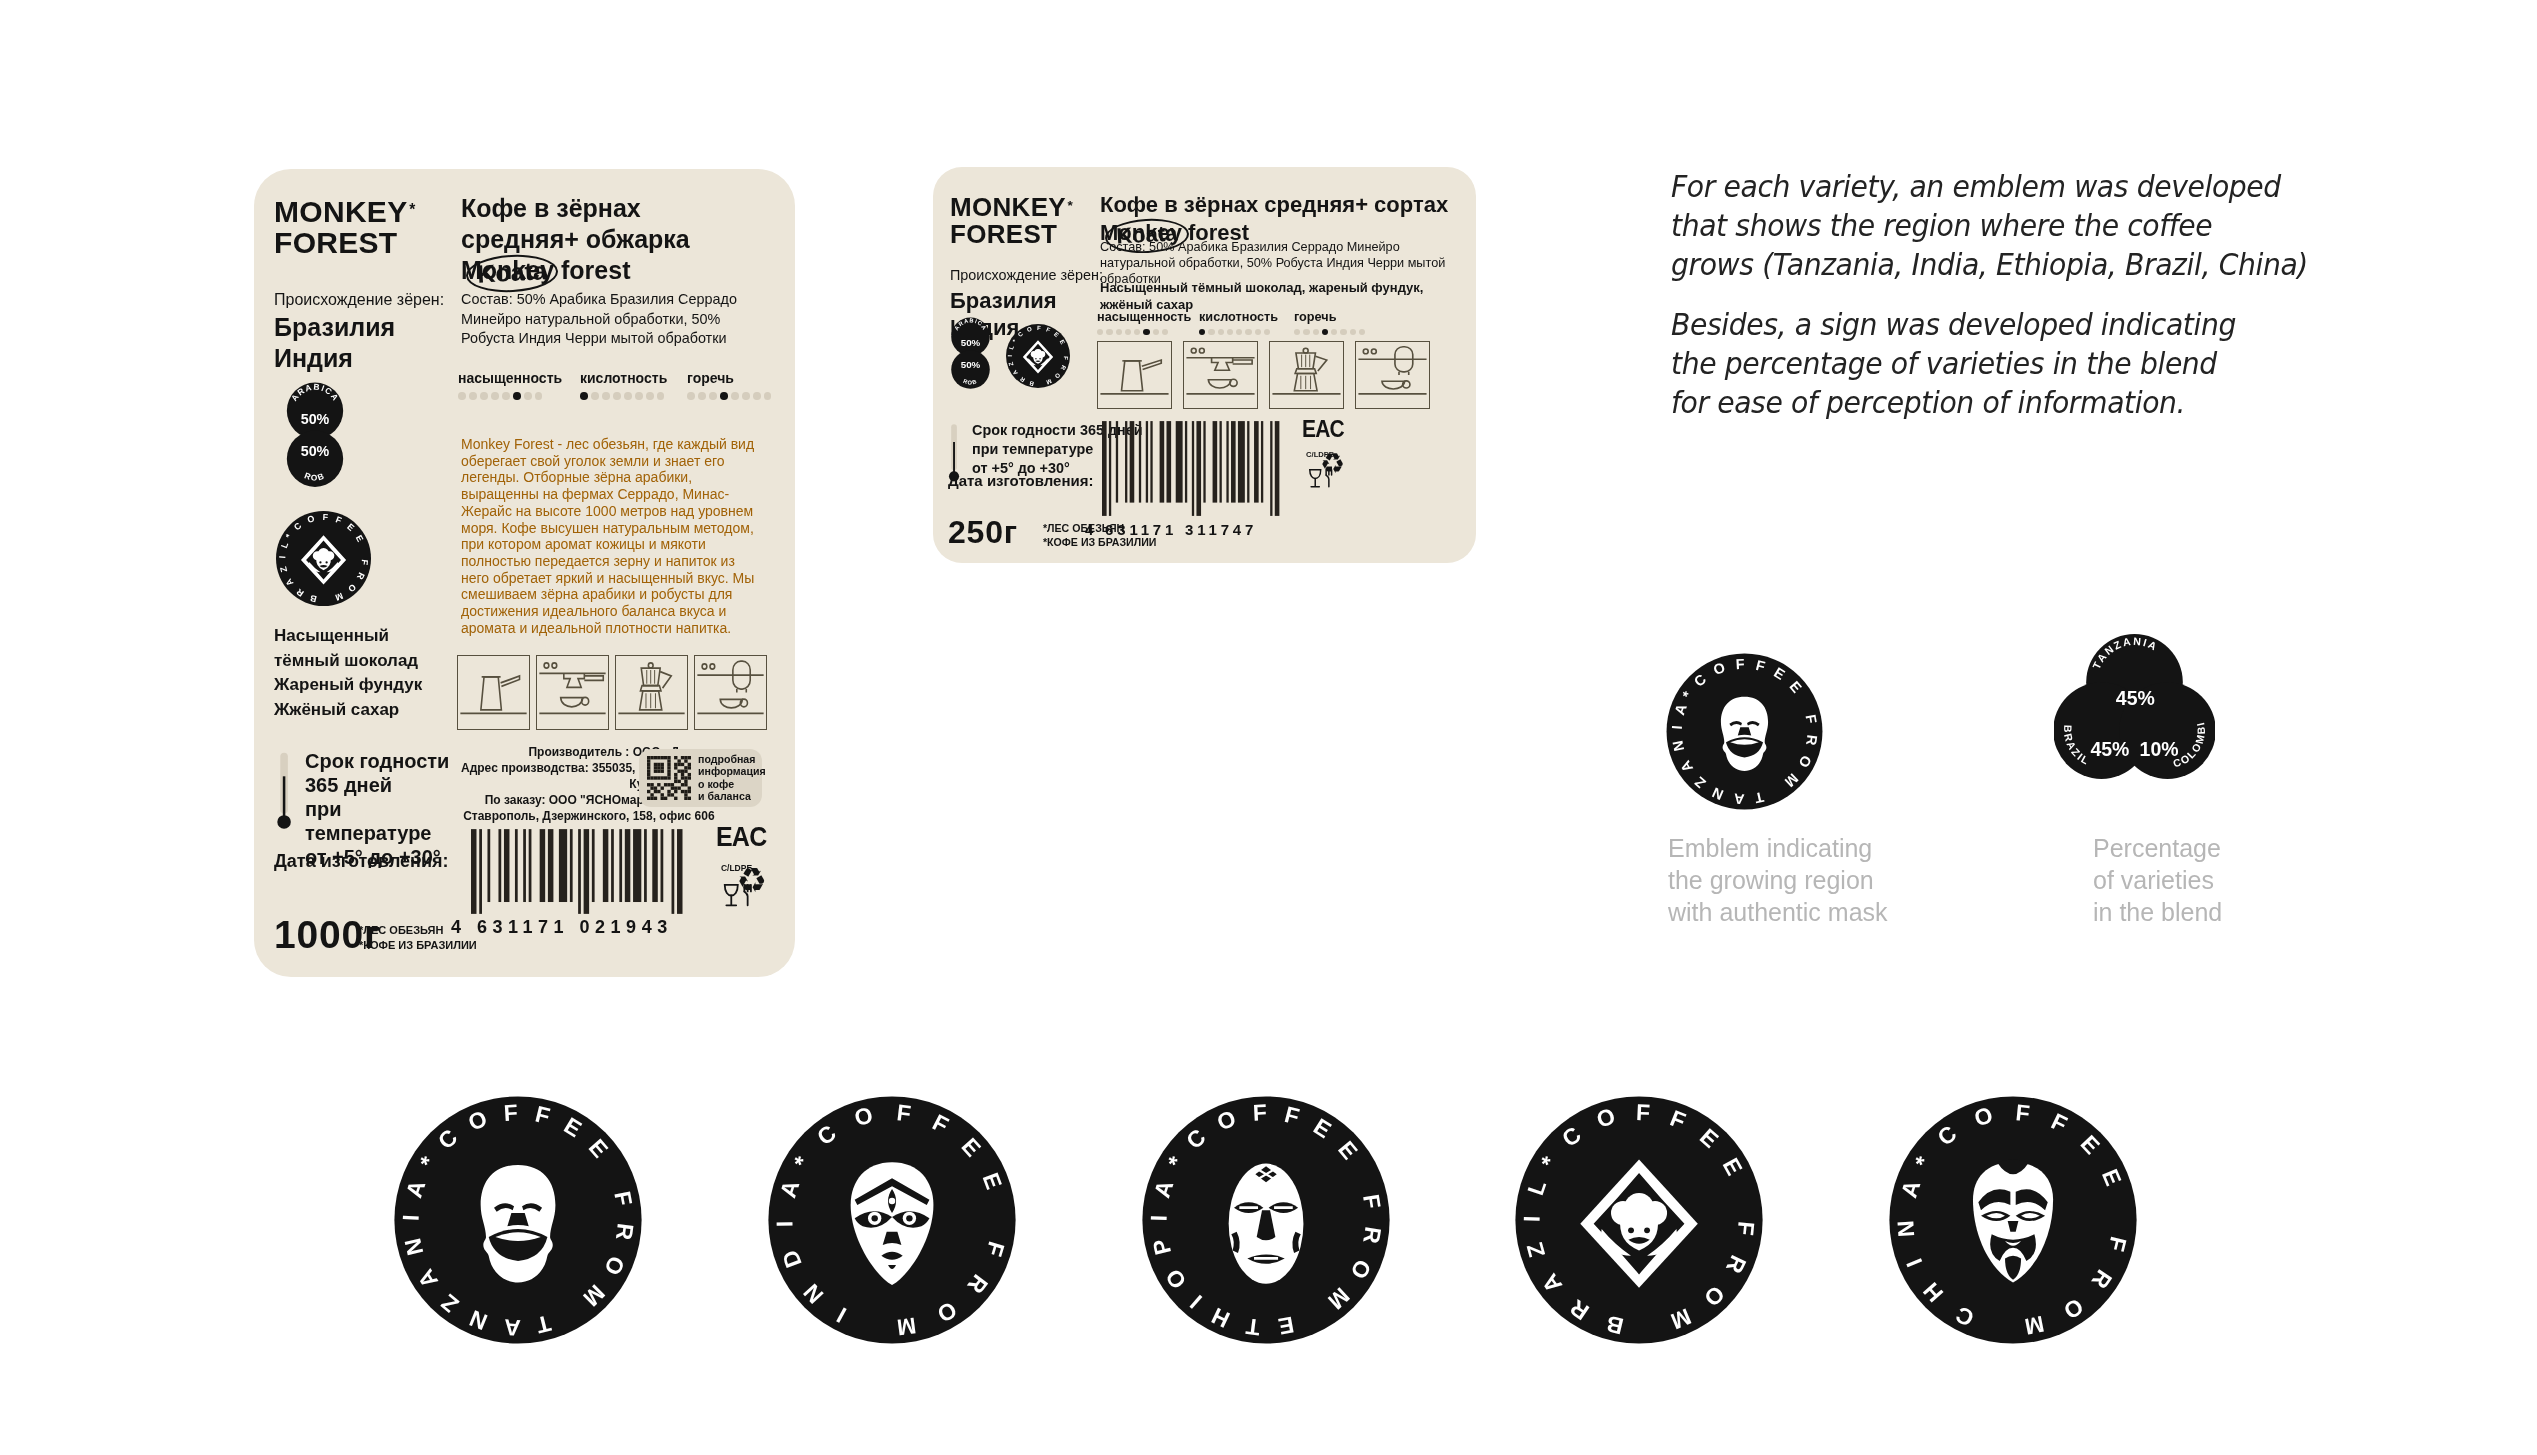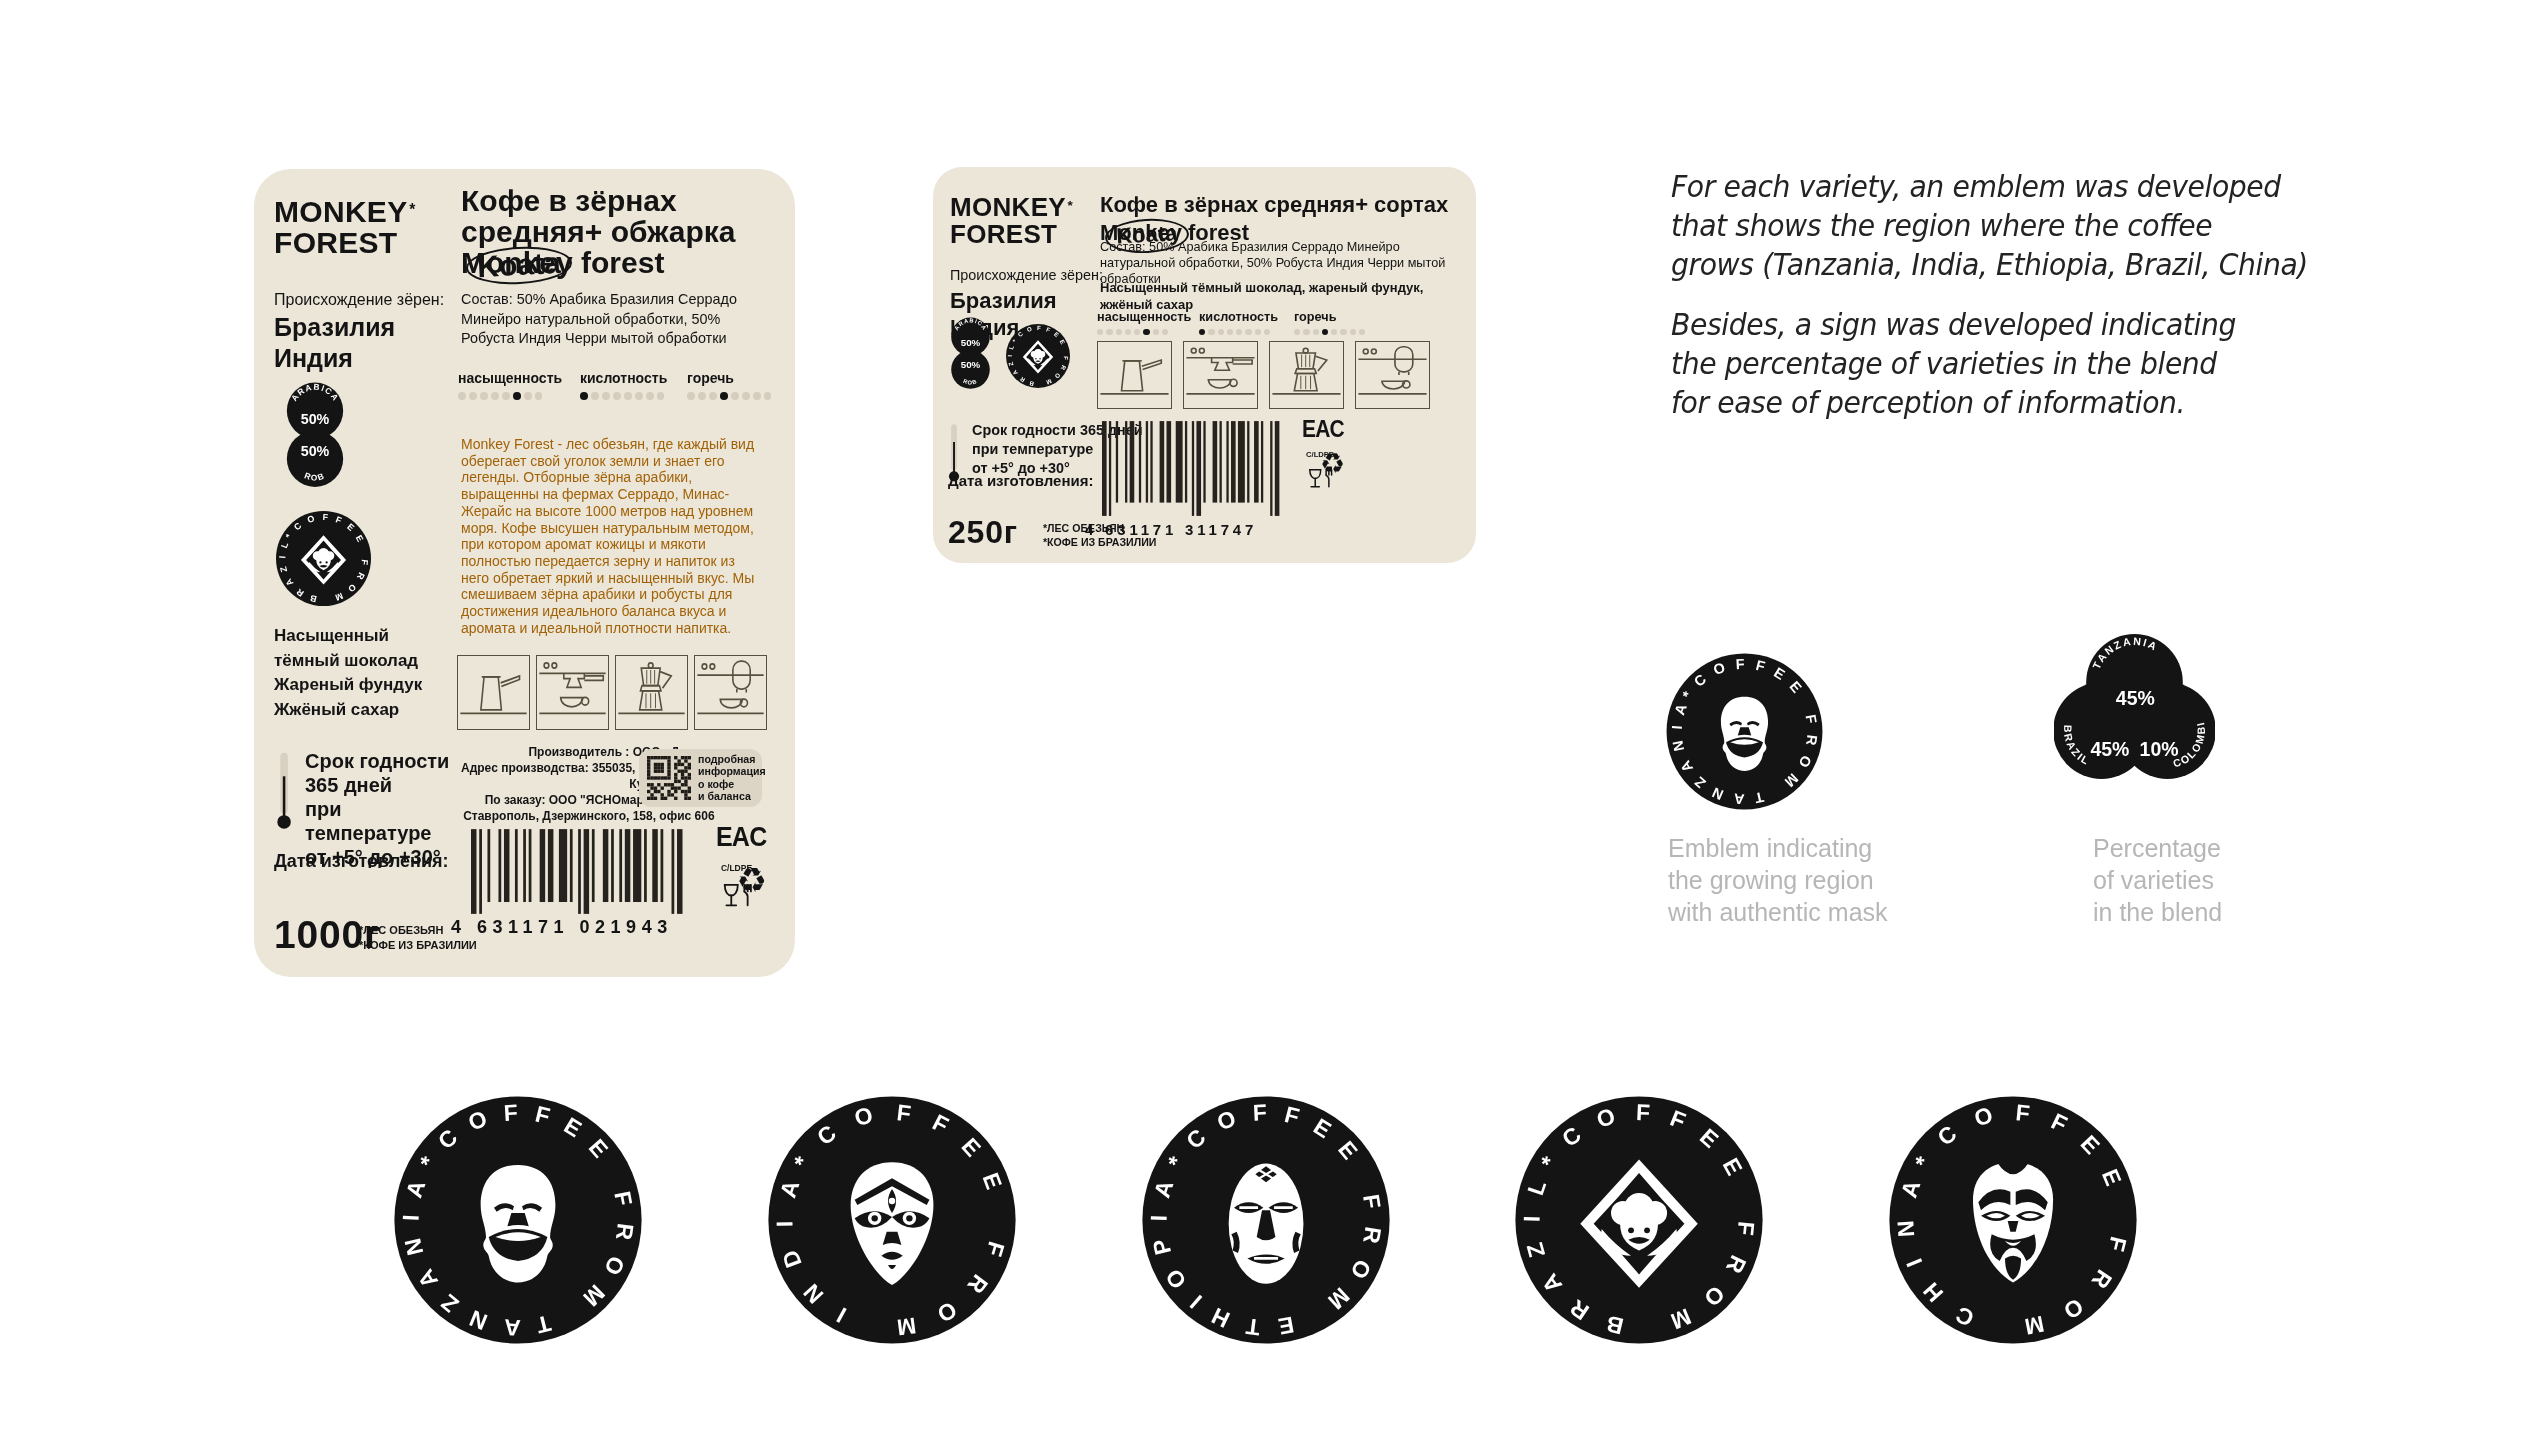--- a/index.html
+++ b/index.html
@@ -15,21 +15,21 @@
   .label *{position:absolute;}
 
   .brand{font-weight:800;letter-spacing:0.3px;}
   .brand span{position:static;}
   .ll-brand{left:20px;top:25px;font-size:30px;line-height:31px;}
   .sl-brand{left:17px;top:25px;font-size:26px;line-height:27px;}
   .brand-star{font-size:.52em;vertical-align:.45em;margin-left:1.7px;}
 
   .title{font-weight:700;}
   .title div{position:static;}
-  .ll-title{left:207px;top:16px;font-size:30px;line-height:31px;}
+  .ll-title{left:207px;top:24px;font-size:25px;line-height:31px;}
   .sl-title{left:167px;top:24px;font-size:22px;line-height:28px;}
   .oval{display:inline-block;border:2.1px solid #141414;border-radius:50%;padding:0 9.3px 1.7px;margin-left:5px;transform:rotate(-3deg);}
 
   .origin-label{font-weight:500;}
   .ll-origin-label{left:20px;top:122px;font-size:16px;}
   .sl-origin-label{left:17px;top:100px;font-size:14.4px;}
   .origin{font-weight:700;}
   .ll-origin{left:20px;top:143px;font-size:25px;line-height:31px;}
   .sl-origin{left:17px;top:120px;font-size:22px;line-height:27px;}
 

